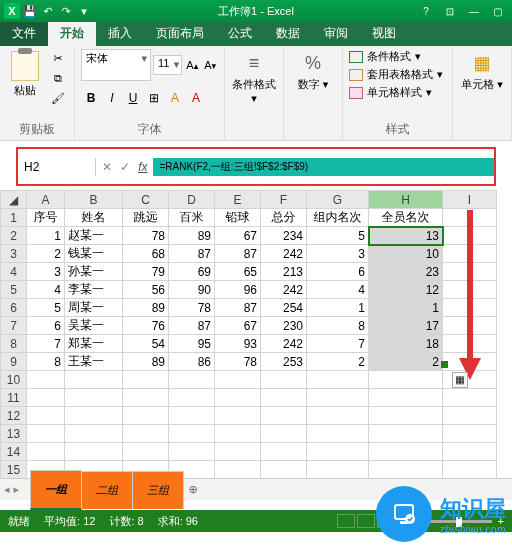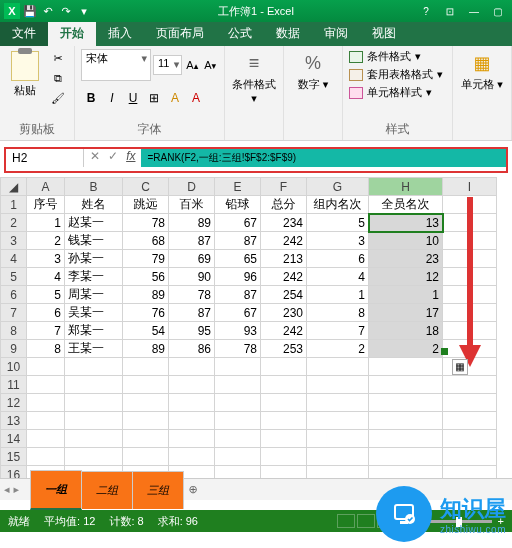--- a/index.html
+++ b/index.html
@@ -35,21 +35,21 @@
 .size-sel::after { content:"▾"; position:absolute; right:2px; top:2px; color:#666; }
 .btn-row { display: flex; gap: 1px; margin-top: 3px; }
 .btn-row .b { width: 20px; height: 20px; display: flex; align-items: center; justify-content: center; font-size: 12px; border: 1px solid transparent; }
 .big-btn { width: 46px; text-align: center; font-size: 11px; padding-top:2px; }
 .big-btn .bi { width: 24px; height: 24px; margin: 0 auto 2px; display:flex; align-items:center; justify-content:center; font-size:18px; color:#666; }
 .style-list { display: flex; flex-direction: column; gap: 3px; font-size: 11px; }
 .style-list div { display: flex; align-items: center; gap: 4px; }
 .style-list .si { width: 14px; height: 12px; border: 1px solid #3a7e3a; background: #e8f5e8; }
 
 
-.fbar { display: flex; align-items: flex-start; border-bottom: 1px solid #ccc; height: 26px; margin: 6px 4px 4px; border:2px solid #d33; }
+.fbar { display: flex; align-items: center; border-bottom: 1px solid #ccc; height: 39px; margin: 6px 16px 4px; border:2px solid #d33; }
 .namebox { width: 78px; border-right: 1px solid #ccc; padding: 2px 6px; font-size: 12px; background:#fff; }
 .fbtns { display: flex; align-items: center; padding: 0 6px; gap: 8px; color:#888; }
 .fx { font-style: italic; color:#555;text-decoration:underline; }
 .formula { flex: 1; padding: 2px 6px; font-size: 10px; background:#14b8a6; }
 
 
 .grid-wrap { position: relative; }
 table.sheet { border-collapse: collapse; table-layout: fixed; }
 .sheet th, .sheet td { border: 1px solid #d4d4d4; font-size: 12px; font-family: SimSun, Arial; height: 18px; padding: 0 3px; overflow: hidden; white-space: nowrap; }
 .sheet th { background: #e8e8e8; font-weight: normal; text-align: center; color:#444; }

